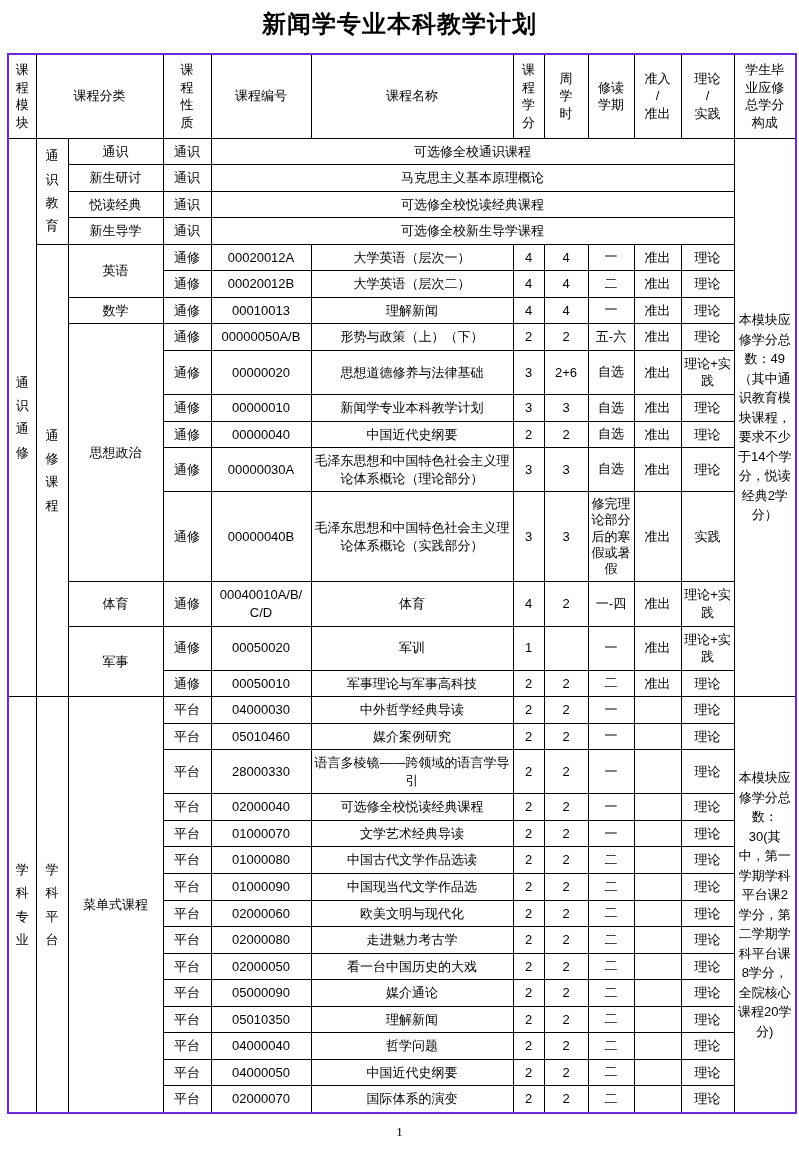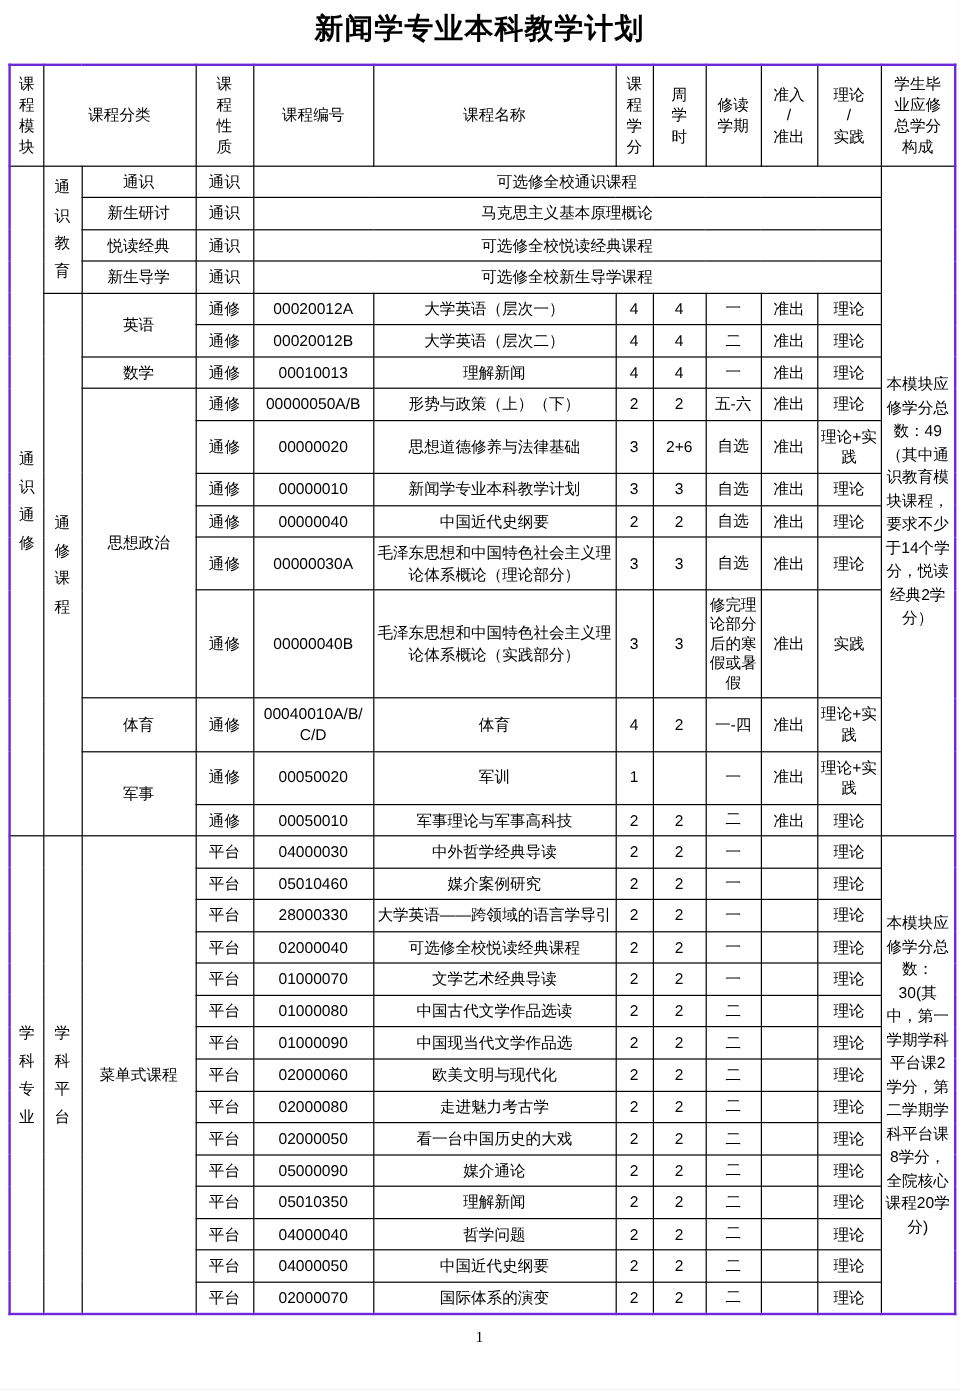--- a/index.html
+++ b/index.html
@@ -251,21 +251,21 @@
           <td class="name"><span class="ct">媒介案例研究</span></td>
           <td><span class="ct">2</span></td>
           <td><span class="ct">2</span></td>
           <td class="sem"><span class="ct">一</span></td>
           <td><span class="ct"></span></td>
           <td class="mode"><span class="ct">理论</span></td>
         </tr>
         <tr>
           <td class="nature"><span class="ct">平台</span></td>
           <td class="code"><span class="ct">28000330</span></td>
-          <td class="name"><span class="ct">大学英语——跨领域的语言学导引</span></td>
+          <td class="name"><span class="ct">语言多棱镜——跨领域的语言学导引</span></td>
           <td><span class="ct">2</span></td>
           <td><span class="ct">2</span></td>
           <td class="sem"><span class="ct">一</span></td>
           <td><span class="ct"></span></td>
           <td class="mode"><span class="ct">理论</span></td>
         </tr>
         <tr>
           <td class="nature"><span class="ct">平台</span></td>
           <td class="code"><span class="ct">02000040</span></td>
           <td class="name"><span class="ct">可选修全校悦读经典课程</span></td>

